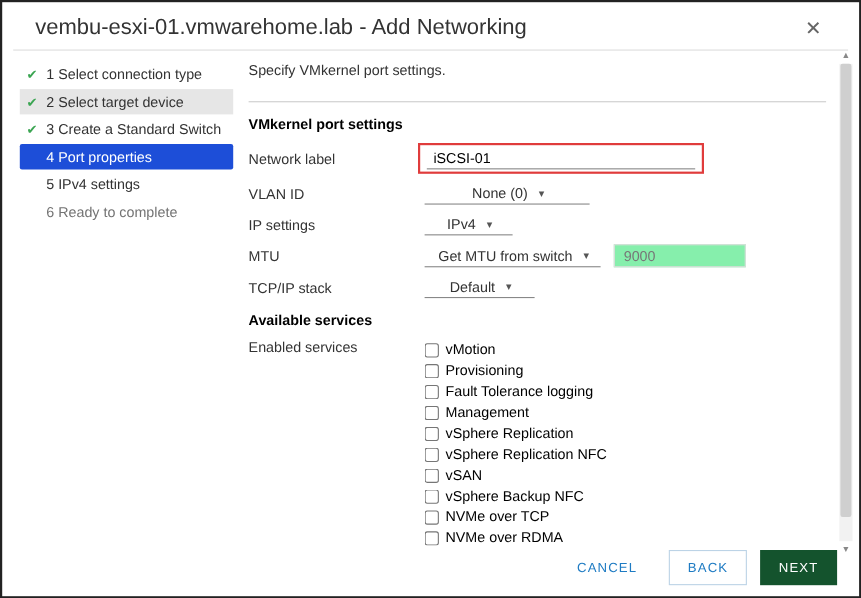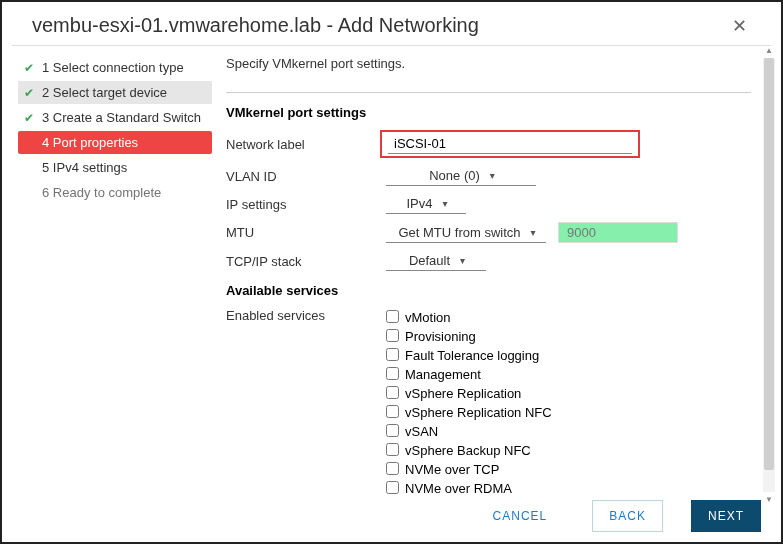--- a/index.html
+++ b/index.html
@@ -5,43 +5,43 @@
 * { box-sizing: border-box; margin: 0; padding: 0; }
 body { font-family: "Segoe UI", Arial, sans-serif; background: #fff; width: 783px; height: 544px; border: 2px solid #222; position: relative; }
 .header { display: flex; align-items: center; justify-content: space-between; padding: 12px 20px 8px 20px; border-bottom: 1px solid #ddd; margin: 0 10px; }
 .header-title { font-size: 20px; font-weight: 300; color: #333; }
 .close-x { font-size: 18px; color: #666; cursor: pointer; padding: 0 4px; }
 .content { display: flex; height: 450px; }
 .sidebar { width: 210px; padding: 10px 0 0 16px; }
 .step { display: flex; align-items: center; font-size: 13px; padding: 4px 6px; margin-bottom: 2px; color: #333; cursor: pointer; }
 .step .chk { color: #3ba552; font-size: 12px; margin-right: 6px; width: 12px; }
 .step .nochk { width: 12px; margin-right: 6px; display: inline-block; }
-.step.active { background: #ef4444; color: #fff; border-radius: 2px; }
+.step.active { background: #1d4ed8; color: #fff; border-radius: 2px; }
 .step.disabled { color: #737373; }
 .step.target { background: #e6e6e6; }
 .main { flex: 1; padding: 10px 30px 0 14px; overflow: hidden; position: relative; }
 .desc { font-size: 13px; color: #333; padding-bottom: 21px; border-bottom: 1px solid #ccc; margin-bottom: 12px; }
 .section-title { font-size: 13px; font-weight: 600; margin: 8px 0 6px 0; }
 .row { display: flex; align-items: center; font-size: 13px; padding: 4px 0; }
 .row .label { width: 160px; color: #333; }
 .row .field { flex: 1; display: flex; align-items: center; gap: 12px; }
 .select-fake { display: inline-flex; align-items: center; justify-content: center; border-bottom: 1px solid #888; padding: 2px 4px 2px 6px; min-width: 130px; font-size: 13px; color: #333; background: #fff; }
 .select-fake .caret { font-size: 10px; color: #555; margin-left: 10px; }
 .text-input { border: none; border-bottom: 1px solid #888; padding: 2px 6px; font-size: 13px; width: 220px; outline: none; }
 .highlight-box { border: 2px solid #e03c3c; padding: 2px 6px; margin-left: -6px; width: 260px; }
 .highlight-box .text-input { width: 100%; }
 .mtu-extra { border: 1px solid #ddd; padding: 2px 8px; font-size: 13px; color: #777; width: 120px; background:#86efac; }
 .services { padding-left: 0; }
-.services .srow { display: flex; align-items: flex-start; font-size: 13px; padding: 2px 0; }
+.services .srow { display: flex; align-items: flex-end; font-size: 13px; padding: 2px 0; }
 .services input[type=checkbox] { margin-right: 6px; width: 13px; height: 13px; }
-.footer { position: absolute; bottom: 10px; right: 20px; display: flex; gap: 28px; align-items: center; }
+.footer { position: absolute; bottom: 10px; right: 20px; display: flex; gap: 12px; align-items: center; }
 .btn { font-size: 12px; letter-spacing: 1px; padding: 8px 16px; cursor: pointer; border: 1px solid transparent; background: none; }
 .btn.cancel { color: #1e7bc3; }
 .btn.back { color: #1e7bc3; border: 1px solid #bcd3e6; background: #fff; }
-.btn.next { background: #0c4a6e; color: #fff; }
+.btn.next { background: #14532d; color: #fff; }
 .scrollbar { position: absolute; right: 6px; top: 56px; bottom: 50px; width: 12px; background: #f2f2f2; }
 .scrollbar .thumb { position: absolute; left: 1px; right: 1px; top: 0; height: 95%; background: #cfcfcf; border-radius: 2px; }
 .scrollbar .arrow { position: absolute; left: 0; right: 0; font-size: 8px; text-align: center; color: #888; }
 .scrollbar .arrow.up { top: -12px; }
 .scrollbar .arrow.down { bottom: -12px; }
 </style>
 </head>
 <body>
 
 <div class="header">

